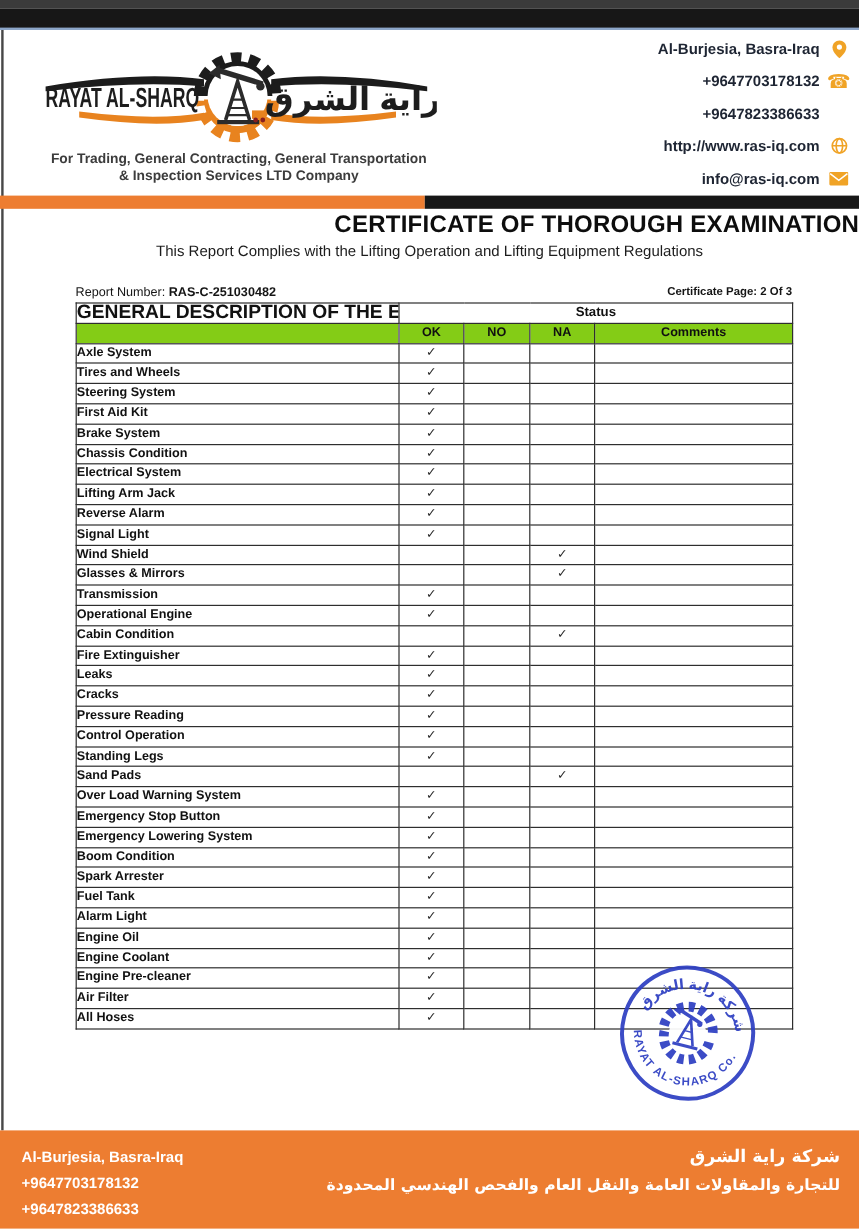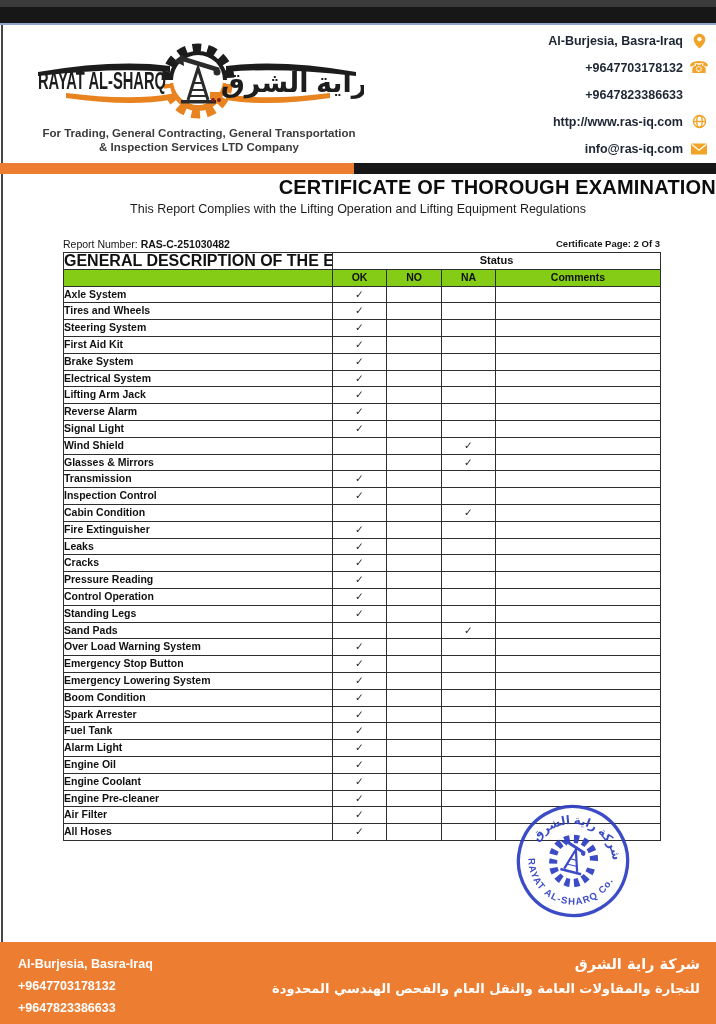--- a/index.html
+++ b/index.html
@@ -203,20 +203,27 @@
   </tr>
 
   <tr>
     <td class="item">Brake System</td>
     <td class="chk">✓</td>
     <td class="chk"></td>
     <td class="chk"></td>
     <td class="chk"></td>
   </tr>
 
+  <tr>
+    <td class="item">Chassis Condition</td>
+    <td class="chk">✓</td>
+    <td class="chk"></td>
+    <td class="chk"></td>
+    <td class="chk"></td>
+  </tr>
 
   <tr>
     <td class="item">Electrical System</td>
     <td class="chk">✓</td>
     <td class="chk"></td>
     <td class="chk"></td>
     <td class="chk"></td>
   </tr>
 
   <tr>
@@ -261,21 +268,21 @@
 
   <tr>
     <td class="item">Transmission</td>
     <td class="chk">✓</td>
     <td class="chk"></td>
     <td class="chk"></td>
     <td class="chk"></td>
   </tr>
 
   <tr>
-    <td class="item">Inspection Control</td>
+    <td class="item">Operational Engine</td>
     <td class="chk">✓</td>
     <td class="chk"></td>
     <td class="chk"></td>
     <td class="chk"></td>
   </tr>
 
   <tr>
     <td class="item">Cabin Condition</td>
     <td class="chk"></td>
     <td class="chk"></td>

